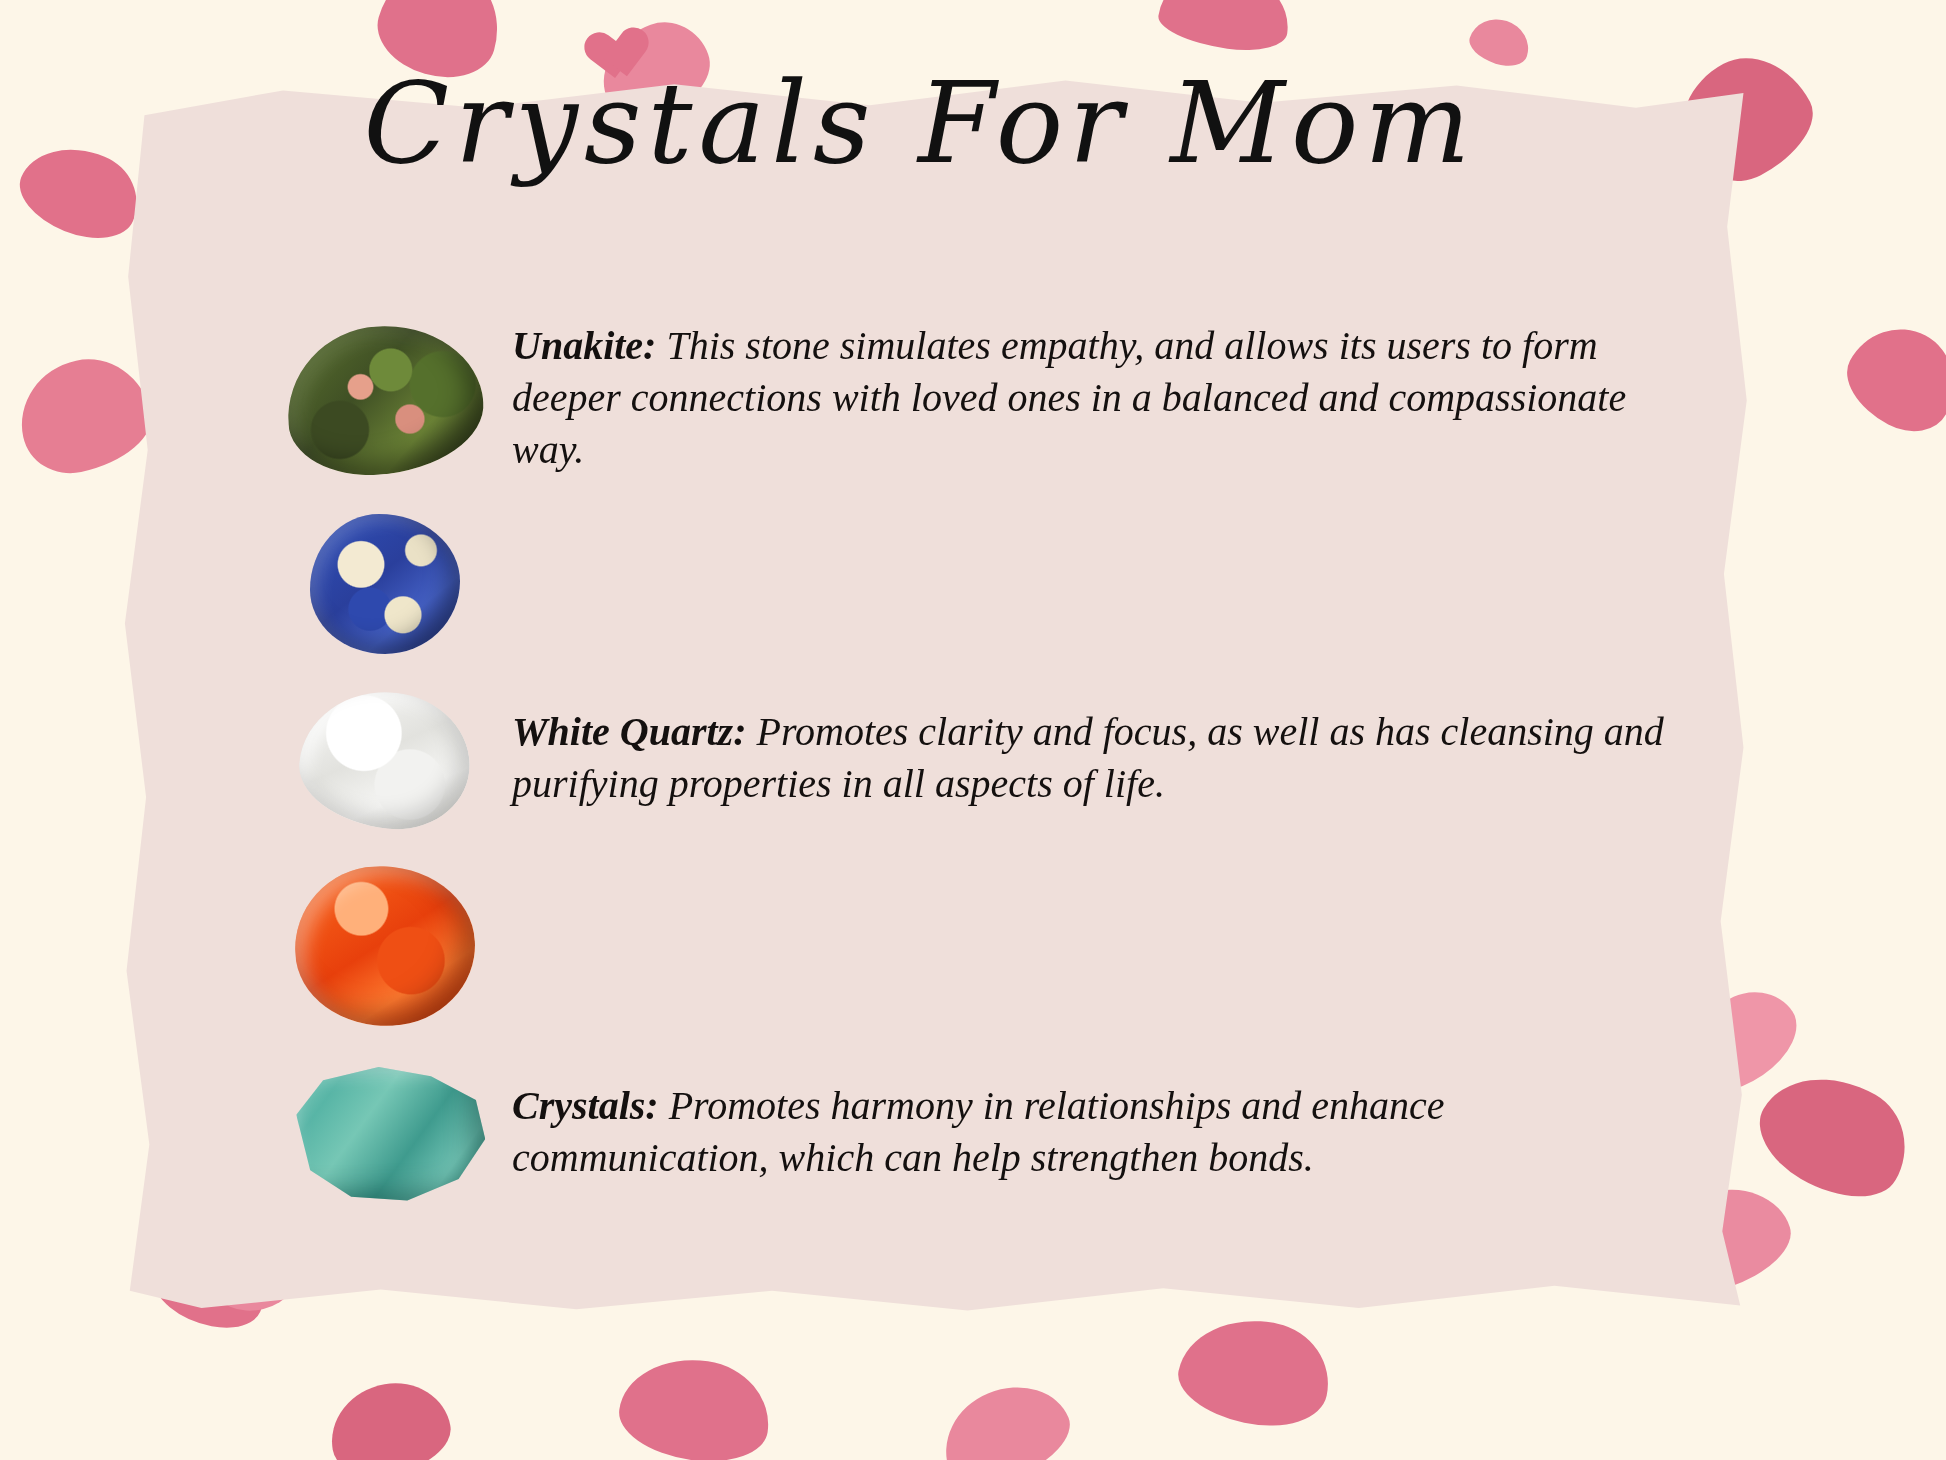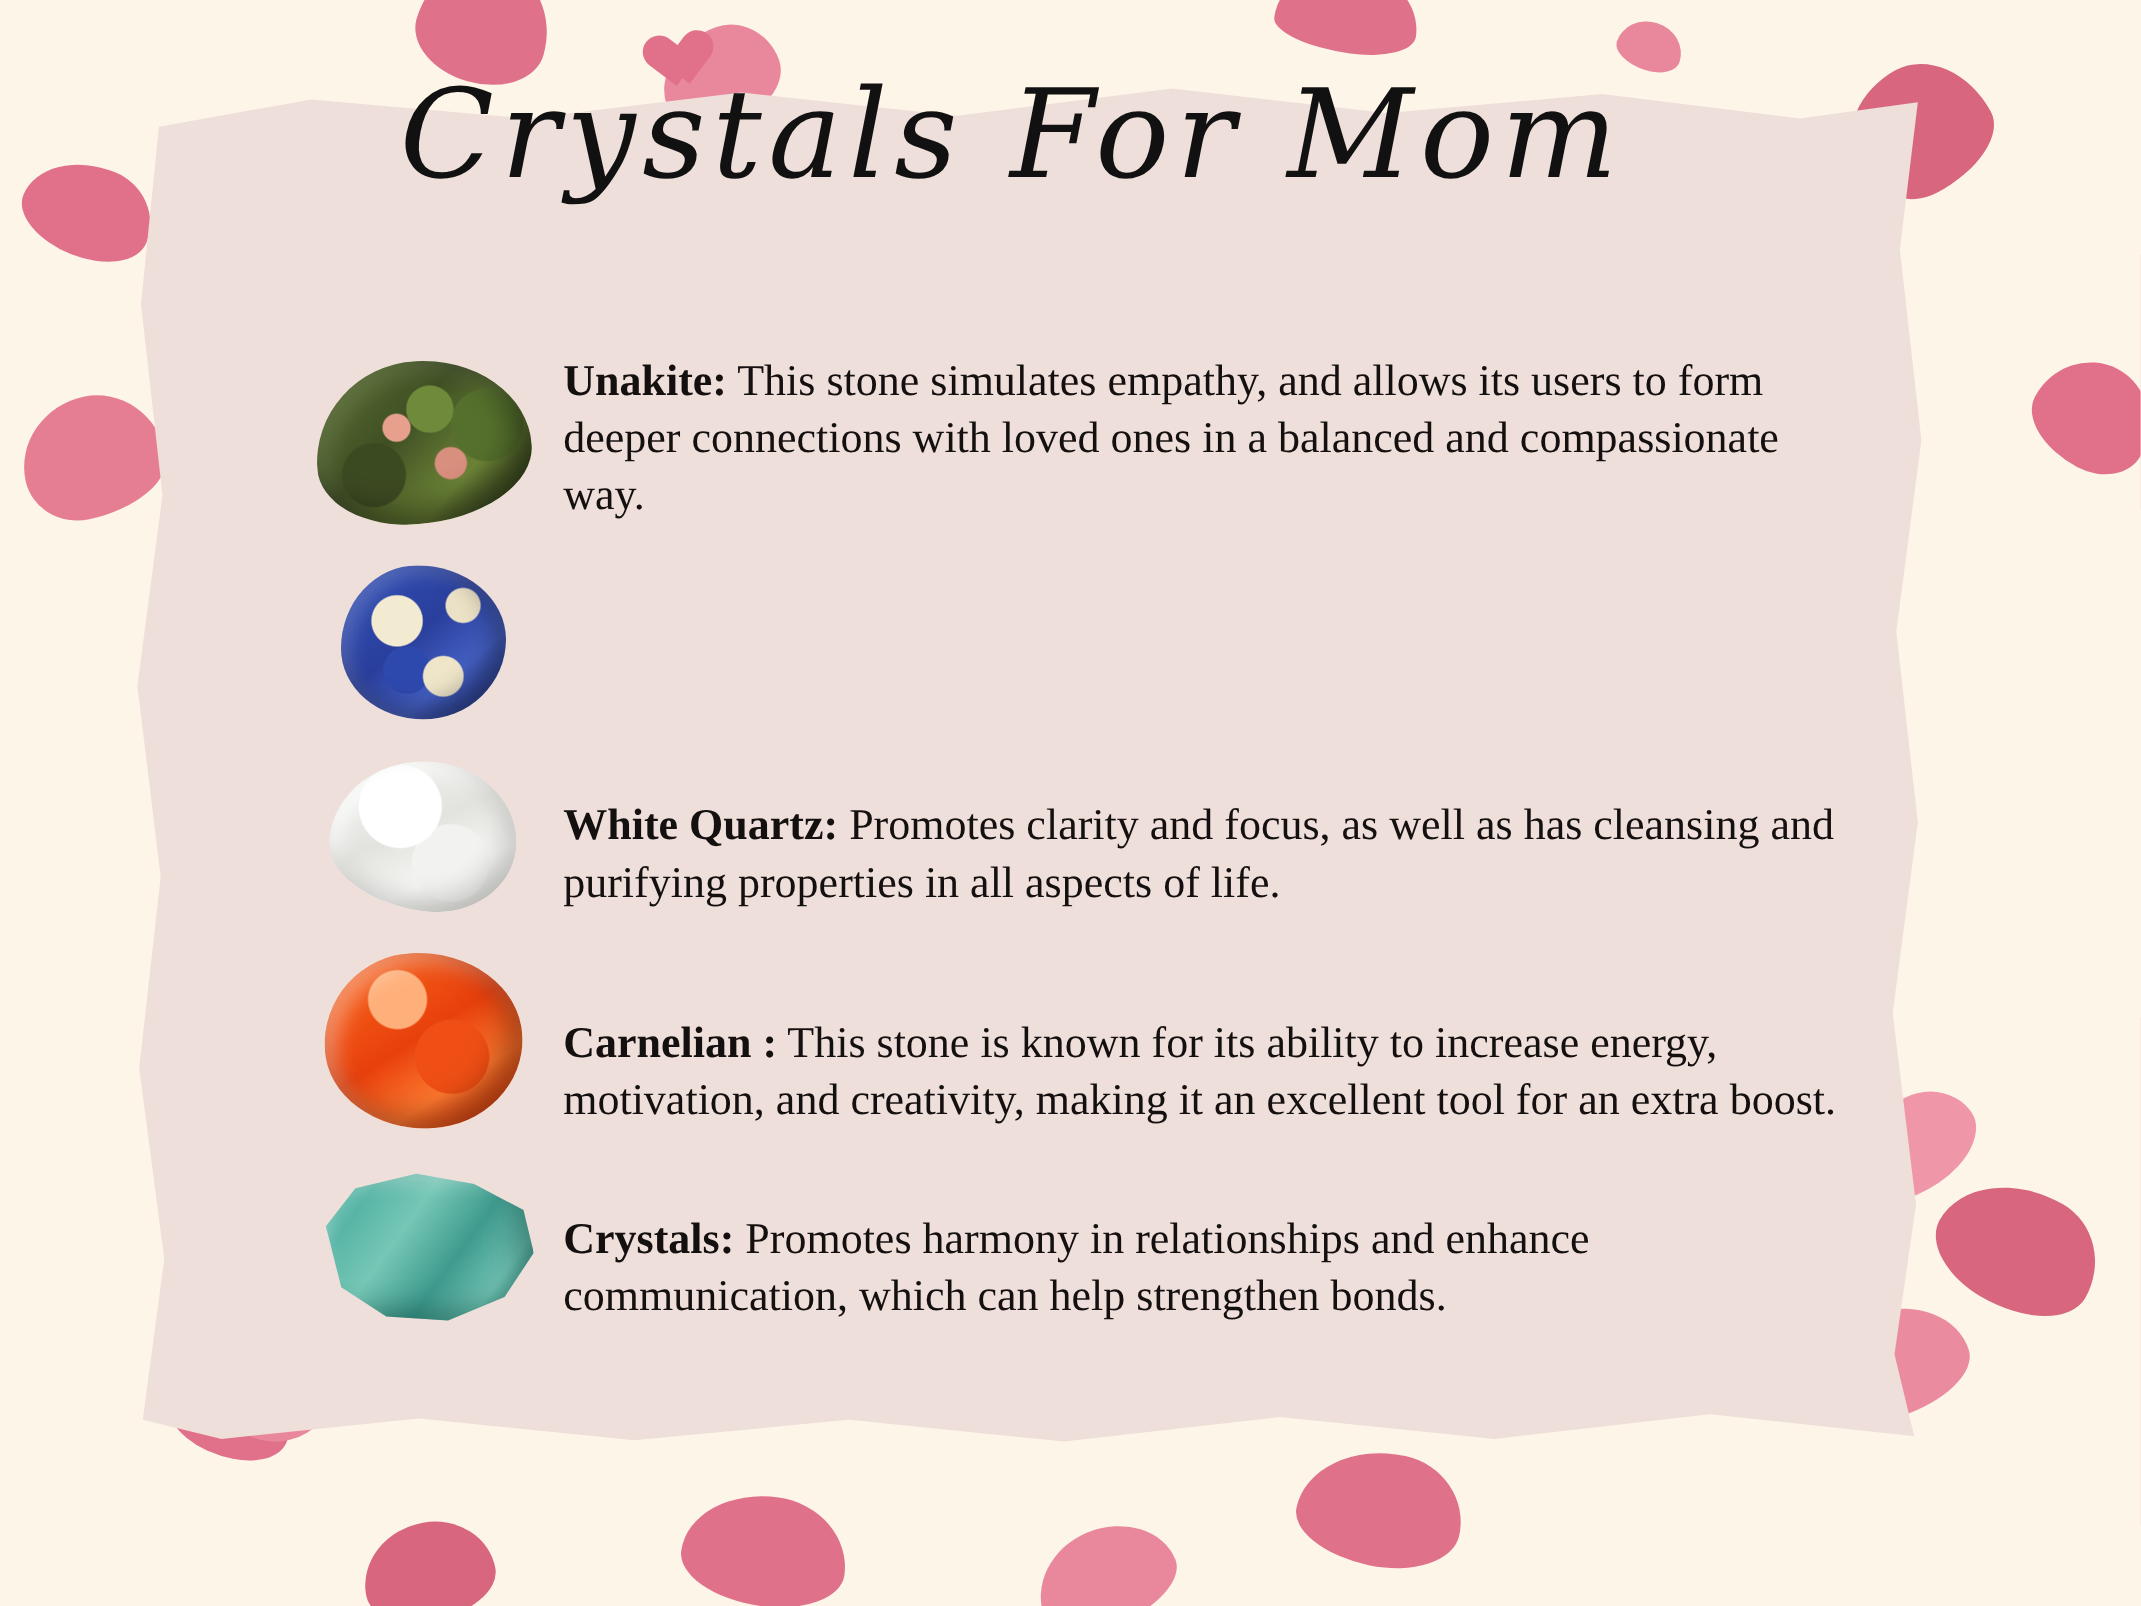--- a/index.html
+++ b/index.html
@@ -132,22 +132,23 @@
   
   .crystal-list {
     position: absolute;
     left: 270px;
     top: 320px;
     width: 1410px;
     z-index: 4;
   }
   .crystal-row {
     display: flex;
-    align-items: flex-end;
+    align-items: center;
     margin-bottom: 34px;
+    font-style: italic;
   }
   .stone-wrap {
     width: 230px;
     min-width: 230px;
     display: flex;
     justify-content: center;
     align-items: center;
     padding-top: 4px;
   }
   .stone {
@@ -272,23 +273,20 @@
     </div>
     <div class="text-col">
       <p class="desc"><span class="name">White Quartz:</span><span> Promotes clarity and focus, as well as has cleansing and purifying properties in all aspects of life.</span></p>
     </div>
   </div>
 
   <div class="crystal-row">
     <div class="stone-wrap">
       <div class="stone stone-carnelian"></div>
     </div>
-    <div class="text-col">
-      <p class="desc"><span class="name">Carnelian :</span><span> This stone is known for its ability to increase energy, motivation, and creativity, making it an excellent tool for an extra boost.</span></p>
-    </div>
   </div>
 
   <div class="crystal-row">
     <div class="stone-wrap">
       <div class="stone stone-amazonite"></div>
     </div>
     <div class="text-col">
       <p class="desc"><span class="name">Crystals:</span><span> Promotes harmony in relationships and enhance communication, which can help strengthen bonds.</span></p>
     </div>
   </div>

